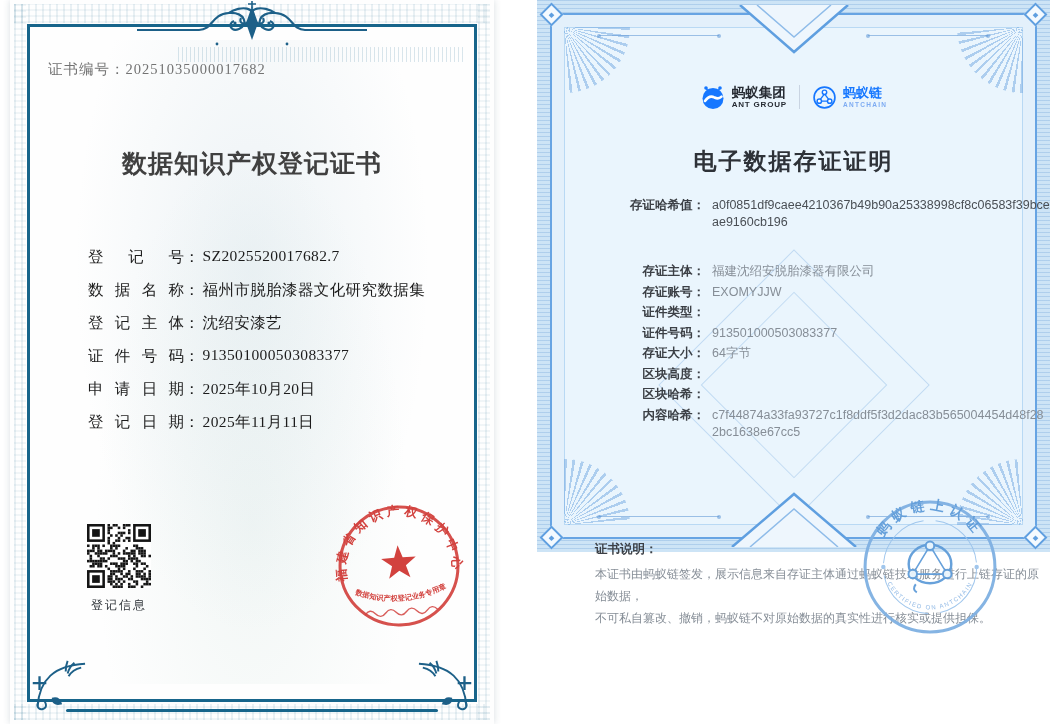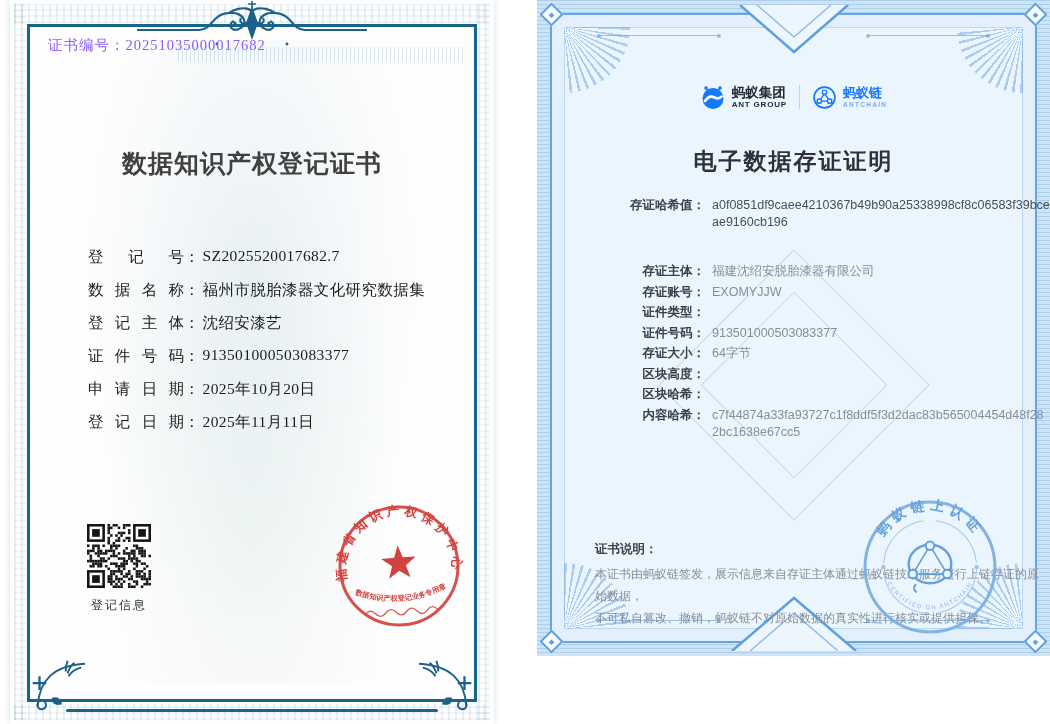--- a/index.html
+++ b/index.html
@@ -15,36 +15,36 @@
   .gs-top{left:4px;right:4px;top:4px;height:19px}
   .gs-bottom{left:4px;right:4px;bottom:4px;height:16px}
   .gs-left{left:4px;top:4px;bottom:4px;width:12px}
   .gs-right{right:4px;top:4px;bottom:4px;width:12px}
   .l-frame{position:absolute;left:17px;right:17px;top:24px;bottom:22px;border:3px solid #17658b;}
   .l-ornament{position:absolute;left:50%;top:0;transform:translateX(-50%);}
   .l-bottomline{position:absolute;left:56px;right:56px;bottom:12px;height:3px;background:#17658b;border-radius:2px;}
   .fl{position:absolute;bottom:6px;width:62px;height:62px;}
   .fl.left{left:15px}
   .fl.right{right:15px;transform:scaleX(-1);}
-  .cert-no{position:absolute;left:38px;top:36px;font-size:14.5px;color:#8b5cf6;letter-spacing:1px;white-space:nowrap;z-index:3;}
+  .cert-no{position:absolute;left:38px;top:60px;font-size:14.5px;color:#737373;letter-spacing:1px;white-space:nowrap;z-index:3;}
   .cert-no-band{position:absolute;left:168px;right:30px;top:47px;height:15px;
     background:repeating-linear-gradient(90deg,rgba(23,101,139,.16) 0 1px,transparent 1px 4px);}
   .l-title{position:absolute;left:0;right:0;top:147px;text-align:center;font-size:25px;font-weight:bold;color:#404040;letter-spacing:1px;}
   .l-rows{position:absolute;left:78px;top:247px;font-size:15.5px;color:#1c1c1c;z-index:2;}
   .l-row{height:33px;display:flex;align-items:flex-start;}
   .l-label{display:inline-block;width:96px;text-align:justify;text-align-last:justify;}
   .l-colon{margin-right:3px;}
   .l-value{letter-spacing:.4px;white-space:nowrap;}
   .qr{position:absolute;left:77px;top:524px;width:64px;height:64px;z-index:3;}
   .qr svg{display:block}
   .qr-caption{position:absolute;left:65px;top:597px;width:88px;text-align:center;font-size:12px;letter-spacing:2px;color:#30353a;z-index:3;}
   .red-stamp{position:absolute;left:324px;top:501px;width:130px;height:130px;transform:rotate(-4deg);opacity:.93;z-index:4;}
 
   
-  .right-cert{position:absolute;left:537px;top:0;width:513px;height:656px;background:#cde4f6;
+  .right-cert{position:absolute;left:537px;top:0;width:513px;height:552px;background:#cde4f6;
     font-family:"Liberation Sans","DejaVu Sans",sans-serif;}
   .right-cert::before{content:"";position:absolute;inset:0;
     background:repeating-linear-gradient(180deg, rgba(96,150,210,.28) 0 1px, transparent 1px 4px);}
   .r-mid{position:absolute;inset:13px;background:#e3f0fb;border:2px solid #67a4e3;}
   .r-panel{position:absolute;inset:27px;background:#eaf5fd;border:1px solid #b9d9f4;}
   .dmn{position:absolute;width:13px;height:13px;background:#f4faff;border:2px solid #5f9fe0;transform:rotate(45deg);z-index:5;}
   .dmn::after{content:"";position:absolute;left:4.5px;top:4.5px;width:4px;height:4px;background:#5f9fe0;}
   .dmn.tl{left:6px;top:6px}.dmn.tr{right:6px;top:6px}.dmn.bl{left:6px;bottom:6px}.dmn.br{right:6px;bottom:6px}
   .fan{position:absolute;width:66px;height:66px;opacity:.5;}
   .fan.tl{left:27px;top:27px;background:repeating-conic-gradient(from 90deg at 0 0,#6fa6e0 0 2.5deg,transparent 2.5deg 7.5deg);border-radius:0 0 100% 0;}

